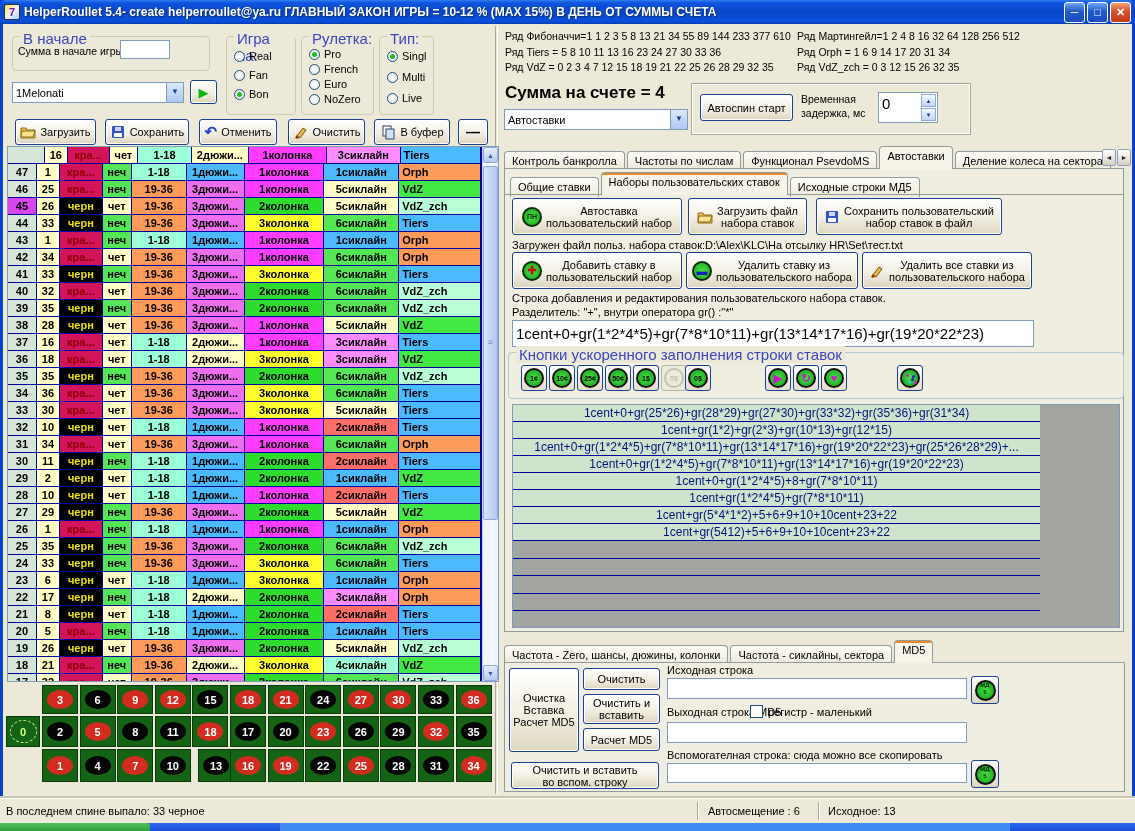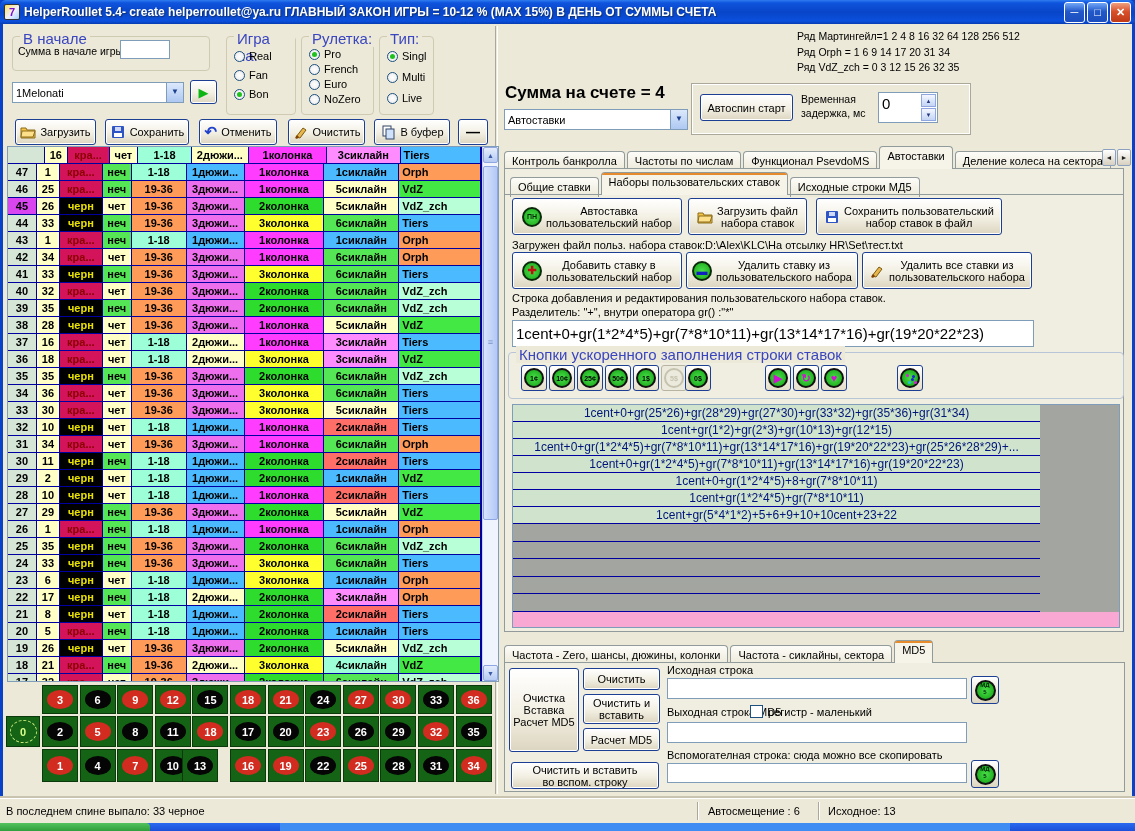--- a/index.html
+++ b/index.html
@@ -747,21 +747,21 @@
       </div>
       <div class="b-cell" style="left: 79.6px; top: 64px; width: 36px; height: 33px; background: rgb(21, 100, 21);">
         <span class="b-num" style="background: rgb(5, 5, 5);">4</span>
       </div>
       <div class="b-cell" style="left: 117.2px; top: 64px; width: 36px; height: 33px; background: rgb(21, 100, 21);">
         <span class="b-num" style="background: rgb(210, 43, 31);">7</span>
       </div>
       <div class="b-cell" style="left: 154.8px; top: 64px; width: 36px; height: 33px; background: rgb(21, 100, 21);">
         <span class="b-num" style="background: rgb(5, 5, 5);">10</span>
       </div>
-      <div class="b-cell" style="left: 182px; top: 64px; width: 36px; height: 33px; background: rgb(21, 100, 21);">
+      <div class="b-cell" style="left: 198px; top: 64px; width: 36px; height: 33px; background: rgb(21, 100, 21);">
         <span class="b-num" style="background: rgb(5, 5, 5);">13</span>
       </div>
       <div class="b-cell" style="left: 230px; top: 64px; width: 36px; height: 33px; background: rgb(21, 100, 21);">
         <span class="b-num" style="background: rgb(210, 43, 31);">16</span>
       </div>
       <div class="b-cell" style="left: 267.6px; top: 64px; width: 36px; height: 33px; background: rgb(21, 100, 21);">
         <span class="b-num" style="background: rgb(210, 43, 31);">19</span>
       </div>
       <div class="b-cell" style="left: 305.2px; top: 64px; width: 36px; height: 33px; background: rgb(21, 100, 21);">
         <span class="b-num" style="background: rgb(5, 5, 5);">22</span>
@@ -773,20 +773,25 @@
         <span class="b-num" style="background: rgb(5, 5, 5);">28</span>
       </div>
       <div class="b-cell" style="left: 418px; top: 64px; width: 36px; height: 33px; background: rgb(21, 100, 21);">
         <span class="b-num" style="background: rgb(5, 5, 5);">31</span>
       </div>
       <div class="b-cell" style="left: 455.6px; top: 64px; width: 36px; height: 33px; background: rgb(21, 100, 21);">
         <span class="b-num" style="background: rgb(210, 43, 31);">34</span>
       </div>
     </div>
 
+  <div id="series1" class="abs series-col">
+      <div>Ряд Фибоначчи=1 1 2 3 5 8 13 21 34 55 89 144 233 377 610</div>
+      <div>Ряд Tiers = 5 8 10 11 13 16 23 24 27 30 33 36</div>
+      <div>Ряд VdZ = 0 2 3 4 7 12 15 18 19 21 22 25 26 28 29 32 35</div>
+    </div>
   <div id="series2" class="abs series-col">
       <div>Ряд Мартингейл=1 2 4 8 16 32 64 128 256 512</div>
       <div>Ряд Orph = 1 6 9 14 17 20 31 34</div>
       <div>Ряд VdZ_zch = 0 3 12 15 26 32 35</div>
     </div>
   <div id="balance" class="abs">Сумма на счете = 4</div>
   <div id="mode-combo" class="abs combo">
     <span class="cv">Автоставки</span>
     <span class="ca">▼</span>
   </div>
@@ -930,20 +935,24 @@
       <div class="l-row data">
         <div class="l-main">1cent+0+gr(1*2*4*5)+8+gr(7*8*10*11)</div>
         <div class="l-side"></div>
       </div>
       <div class="l-row data">
         <div class="l-main">1cent+gr(1*2*4*5)+gr(7*8*10*11)</div>
         <div class="l-side"></div>
       </div>
       <div class="l-row data">
         <div class="l-main">1cent+gr(5*4*1*2)+5+6+9+10+10cent+23+22</div>
+        <div class="l-side"></div>
+      </div>
+      <div class="l-row data">
+        <div class="l-main">1cent+gr(5412)+5+6+9+10+10cent+23+22</div>
         <div class="l-side"></div>
       </div>
       <div class="l-row empty">
         <div class="l-main"></div>
         <div class="l-side"></div>
       </div>
       <div class="l-row empty">
         <div class="l-main"></div>
         <div class="l-side"></div>
       </div>

